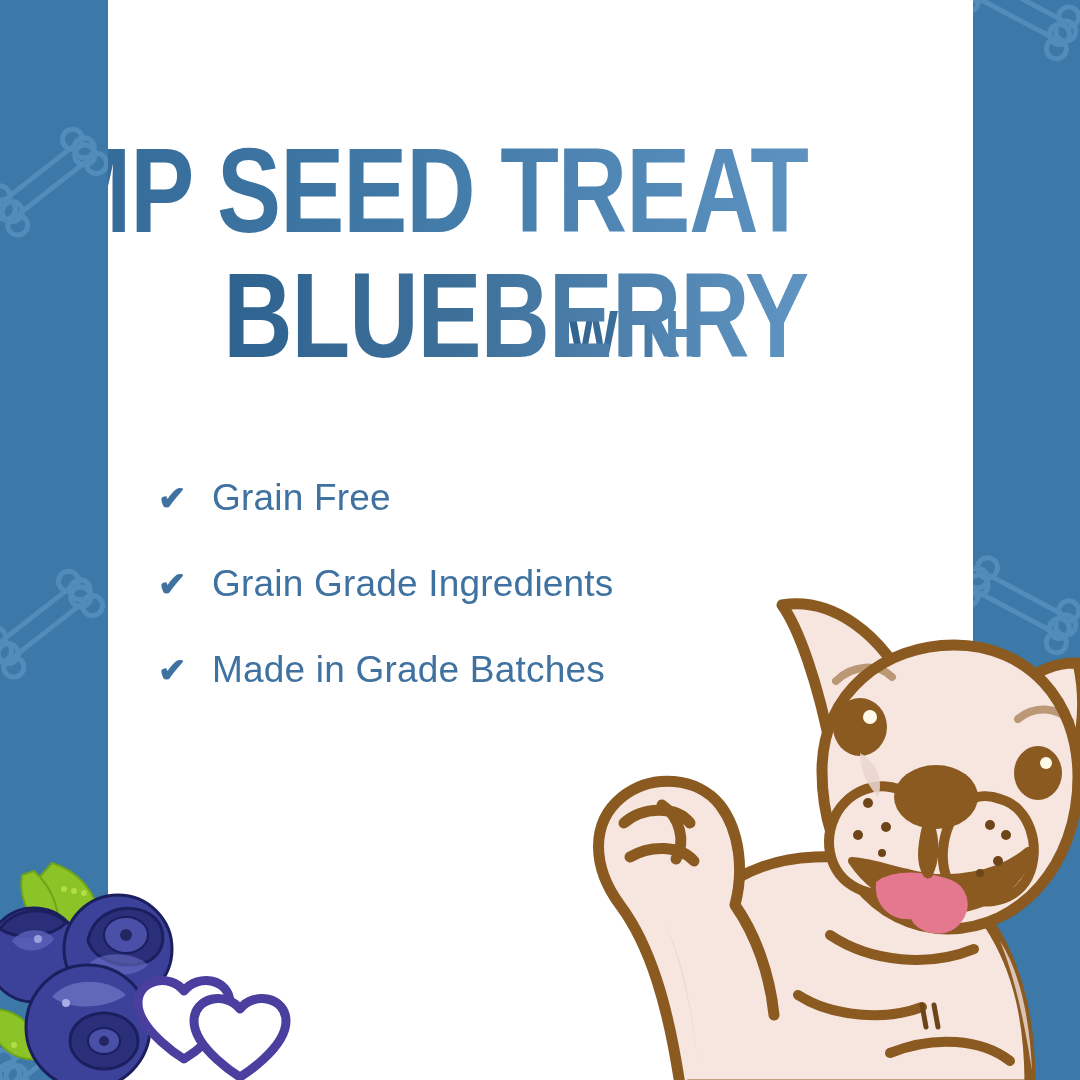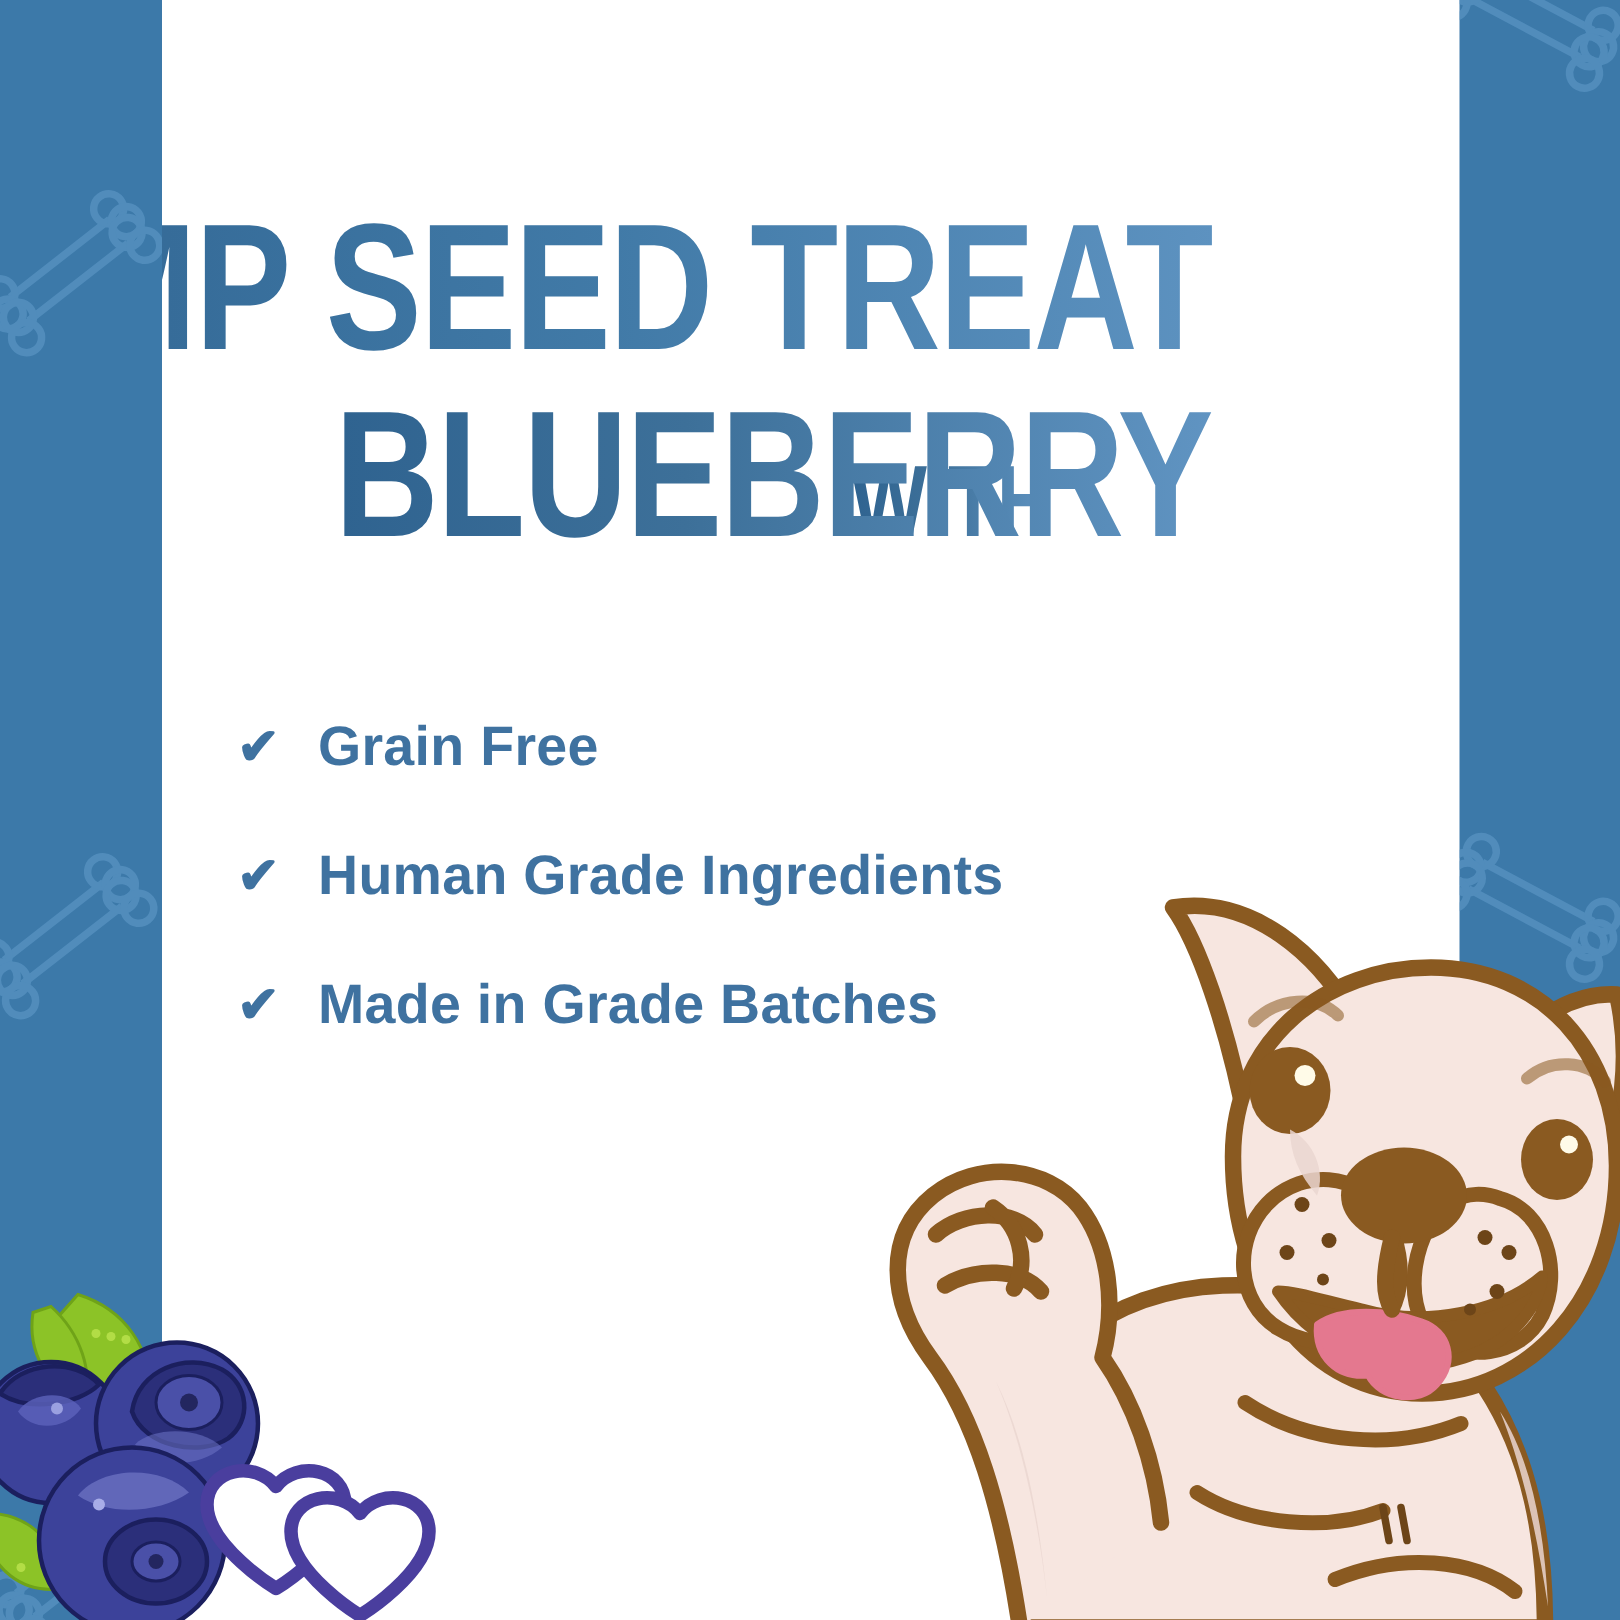--- a/index.html
+++ b/index.html
@@ -67,21 +67,21 @@
     line-height: 1;
     font-weight: bold;
     text-align: left;
     padding-left: 8px;
     box-sizing: border-box;
   }
   .feature-label {
     color: #3f72a0;
     font-size: 37px;
     letter-spacing: 0.2px;
-    font-weight: 700;
+    font-weight: 400;
     white-space: nowrap;
   }
 
   
   .art {
     position: absolute;
     pointer-events: none;
   }
   .dog-art {
     left: 530px;
@@ -179,21 +179,21 @@
     </svg>
   </div>
 
   <div class="features">
     <div class="feature-row">
       <span class="feature-check">✔</span>
       <span class="feature-label">Grain Free</span>
     </div>
     <div class="feature-row">
       <span class="feature-check">✔</span>
-      <span class="feature-label">Human Grade Ingredients</span>
+      <span class="feature-label">Grain Grade Ingredients</span>
     </div>
     <div class="feature-row">
       <span class="feature-check">✔</span>
       <span class="feature-label">Made in Grade Batches</span>
     </div>
   </div>
 
   <svg class="art dog-art" viewBox="0 0 560 580">
     <g stroke="#8a5a21" fill="#f7e6e0" stroke-linecap="round" stroke-linejoin="round">
 

